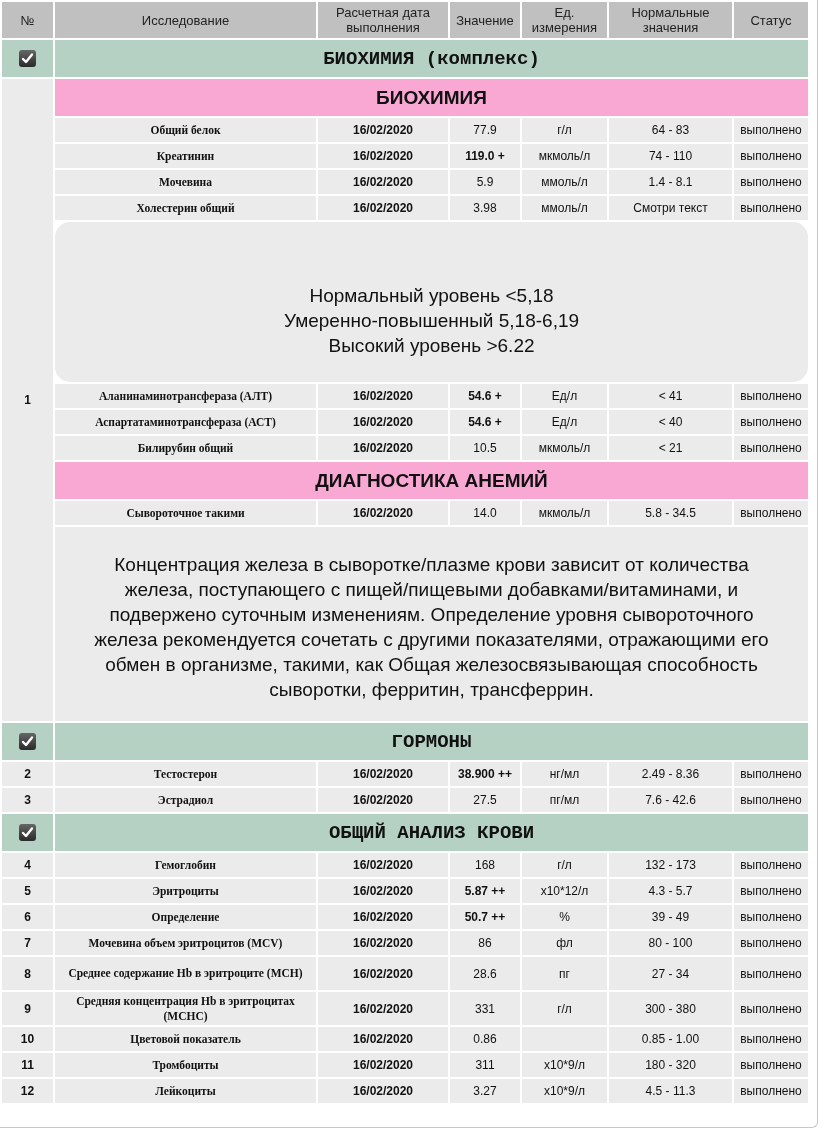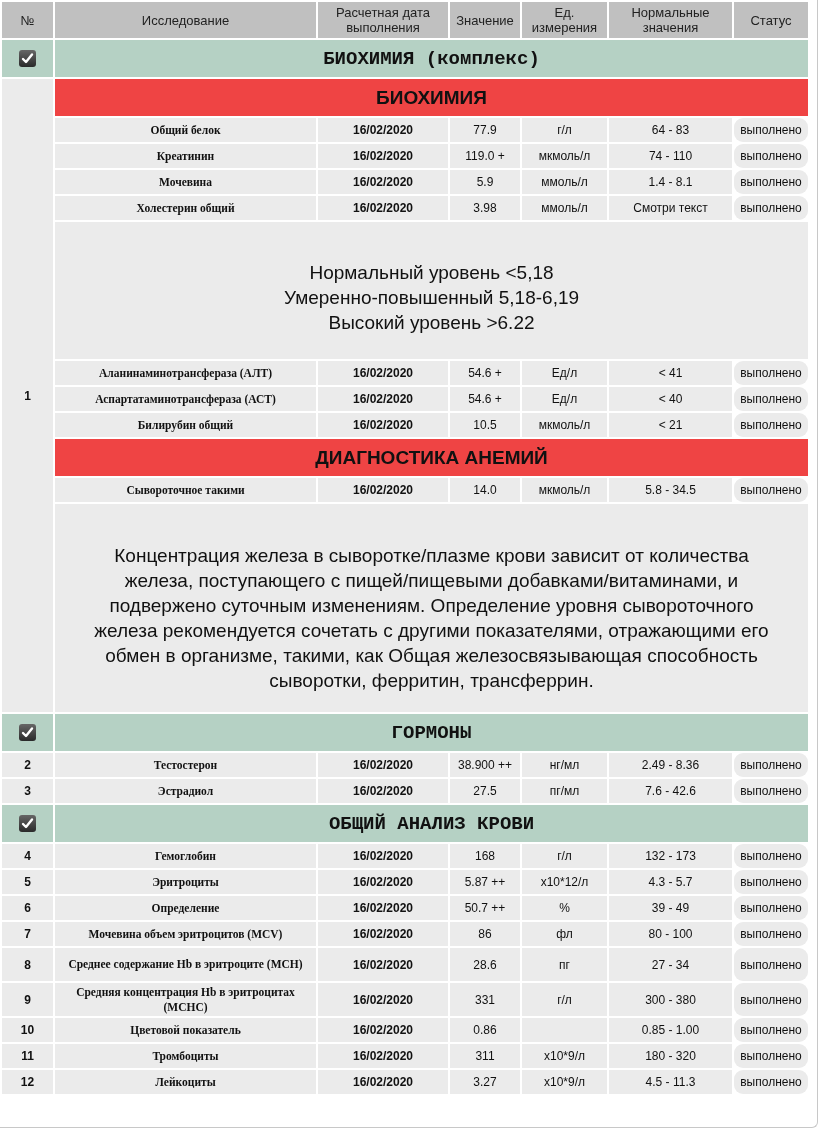--- a/index.html
+++ b/index.html
@@ -13,29 +13,29 @@
   col.c-no { width:51px; } col.c-name { width:261px; } col.c-date { width:130px; }
   col.c-val { width:70px; } col.c-unit { width:85px; } col.c-norm { width:123px; }
   col.c-stat { width:74px; }
   th { background:#c0c0c0; font-weight:normal; font-size:13px; color:#222;
        height:36px; padding:0 2px; line-height:15px; text-align:center; }
   td { background:#ebebeb; text-align:center; font-size:12px; padding:0 2px; }
   tr.row td { height:24px; }
   tr.row td.name, tr.row td.date, tr.row td.no { font-weight:bold; }
   tr.row td.name { font-size:11.5px; line-height:15px;font-family:Liberation Serif, serif; }
   tr.row.tall td { height:33px; }
-  td.val.bold { font-weight:normal; }
-  td.stat { font-size:12px;border-radius:9px; }
+  td.val.bold { font-weight:bold; }
+  td.stat { font-size:12px; }
   tr.group td { background:#b5d1c4; height:37px;font-family:Liberation Mono, monospace; }
   tr.group td.gtitle { font-size:19px; font-weight:bold; }
-  tr.sub td.stitle { background:#ef4444; height:37px; font-size:19px; font-weight:bold; }
+  tr.sub td.stitle { background:#f9a8d4; height:37px; font-size:19px; font-weight:bold; }
   td.numcell { background:#ebebeb; font-weight:bold; font-size:12px; }
   td.note { font-size:19px; line-height:25px; padding:6px 30px; color:#111; }
-  td.note1 { height:112px; padding-top:19px; vertical-align:middle; }
-  td.note2 { height:176px; padding-top:26px;margin-top:9px; }
+  td.note1 { height:112px; padding-top:42px; vertical-align:middle;border-radius:15px; }
+  td.note2 { height:176px; padding-top:12px;margin-top:9px; }
   .chk { display:inline-block; width:17px; height:17px; border-radius:3px;
          background:linear-gradient(#666,#2a2a2a); position:relative; vertical-align:middle; }
   .chk svg { position:absolute; left:1px; top:1px; }
 </style>
 </head>
 <body>
 
 <div class="frame"></div>
 <table>
   <colgroup>

